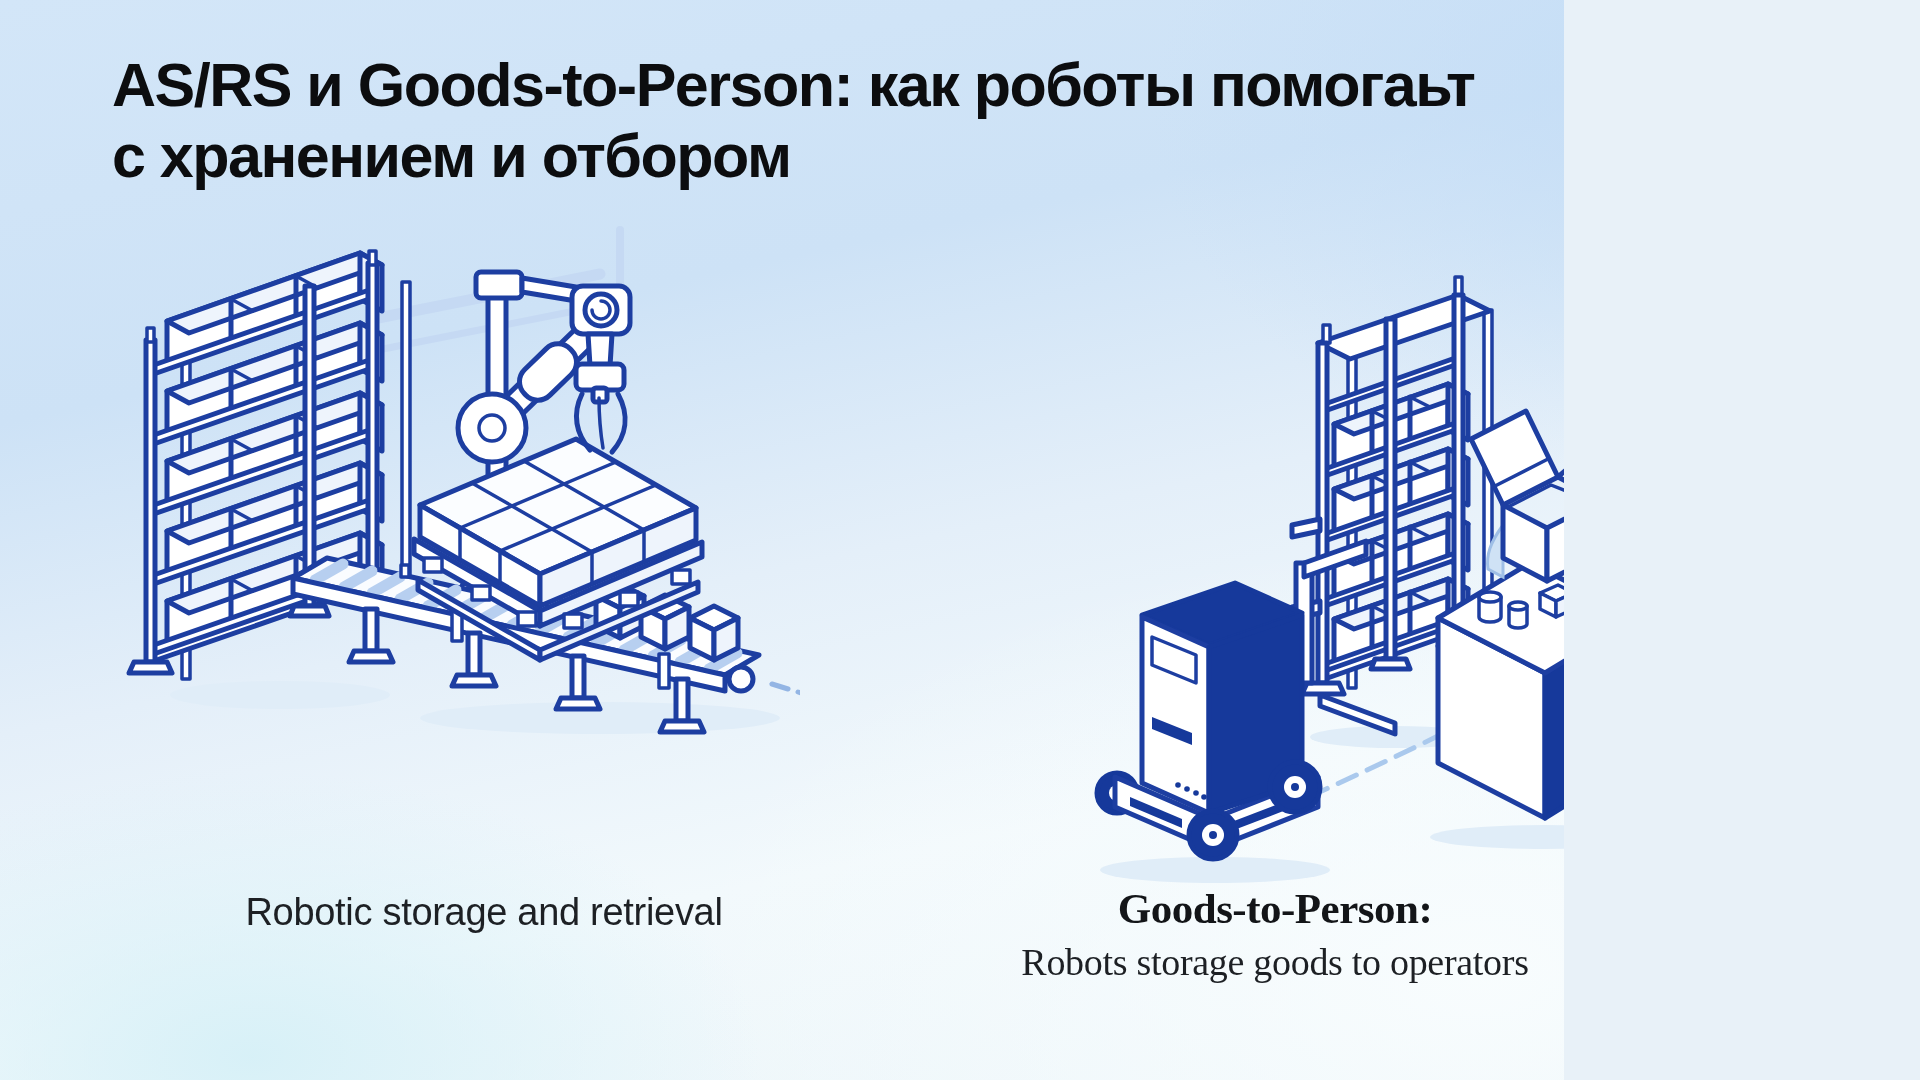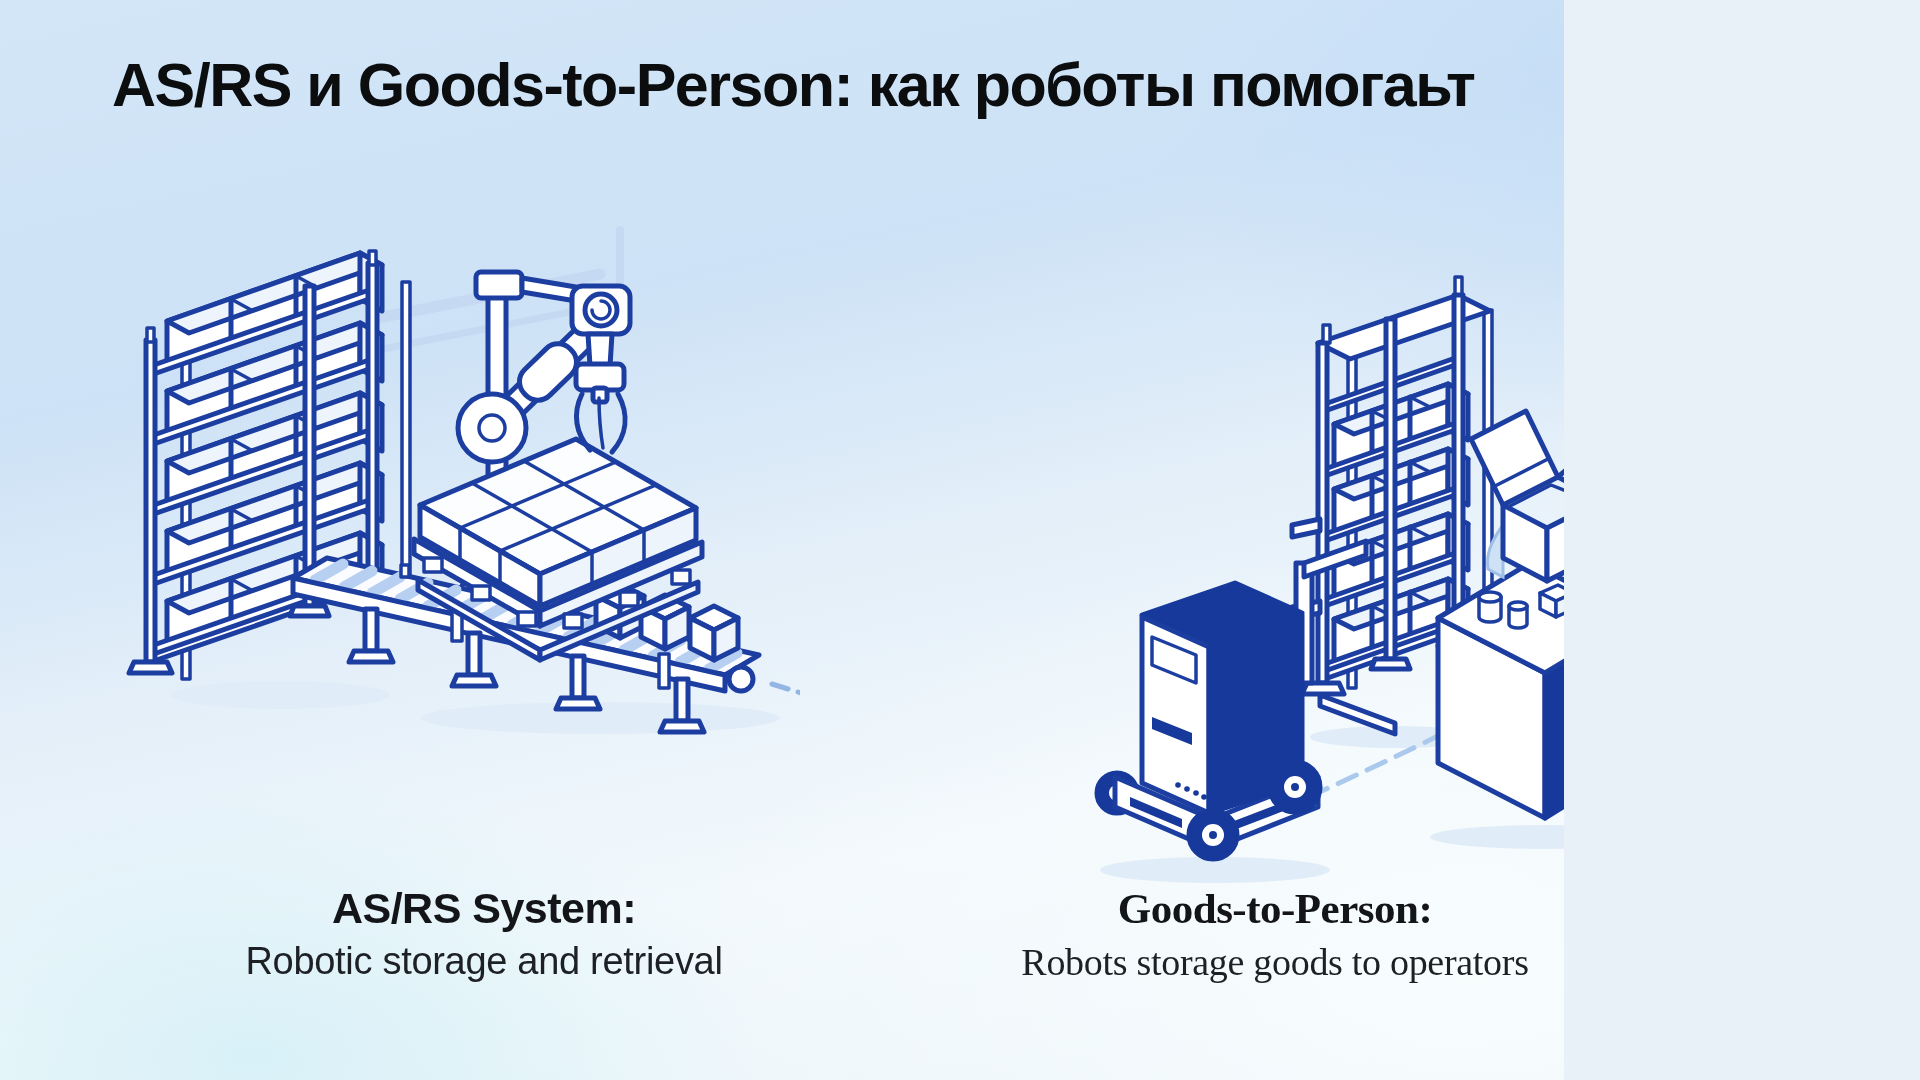--- a/index.html
+++ b/index.html
@@ -42,20 +42,21 @@
 </head>
 <body>
 
 <div class="stage">
   <div class="blob blob3"></div>
   <div class="blob blob2"></div>
   <div class="blob blob1"></div>
 
   <div class="title">
     <div>AS/RS и Goods-to-Person: как роботы помогаьт</div>
+    <div>с хранением и отбором</div>
   </div>
 
   <svg class="illu illu-left" width="680" height="560" viewBox="0 0 680 560">
 
     <g>
       <ellipse class="shadow" cx="160" cy="505" rx="110" ry="14"></ellipse>
       <ellipse class="shadow" cx="480" cy="528" rx="180" ry="16"></ellipse>
     </g>
 
     <g>
@@ -379,20 +380,19 @@
       <polygon class="wh s4" points="727,288 700,296 702,312 729,303"></polygon>
       <circle class="wh s4" cx="697" cy="305" r="7"></circle>
       <polygon class="wh s" points="768,298 730,309 732,323 769,313"></polygon>
       <circle class="wh s4" cx="726" cy="317" r="6"></circle>
       <circle class="wh s" cx="787" cy="227" r="21"></circle>
       <path class="bd" d="M766,231 C764,208 778,198 790,199 C804,200 812,212 809,231 C807,245 804,250 805,253 C798,247 793,240 792,233 C785,226 775,225 766,231 Z"></path>
     </g>
   </svg>
 
   <div class="caption cap-left">
-    <div class="h">AS/RS System:</div>
     <div class="p">Robotic storage and retrieval</div>
   </div>
   <div class="caption cap-right">
     <div class="h">Goods-to-Person:</div>
     <div class="p">Robots storage goods to operators</div>
   </div>
 </div>
 
 </body></html>

